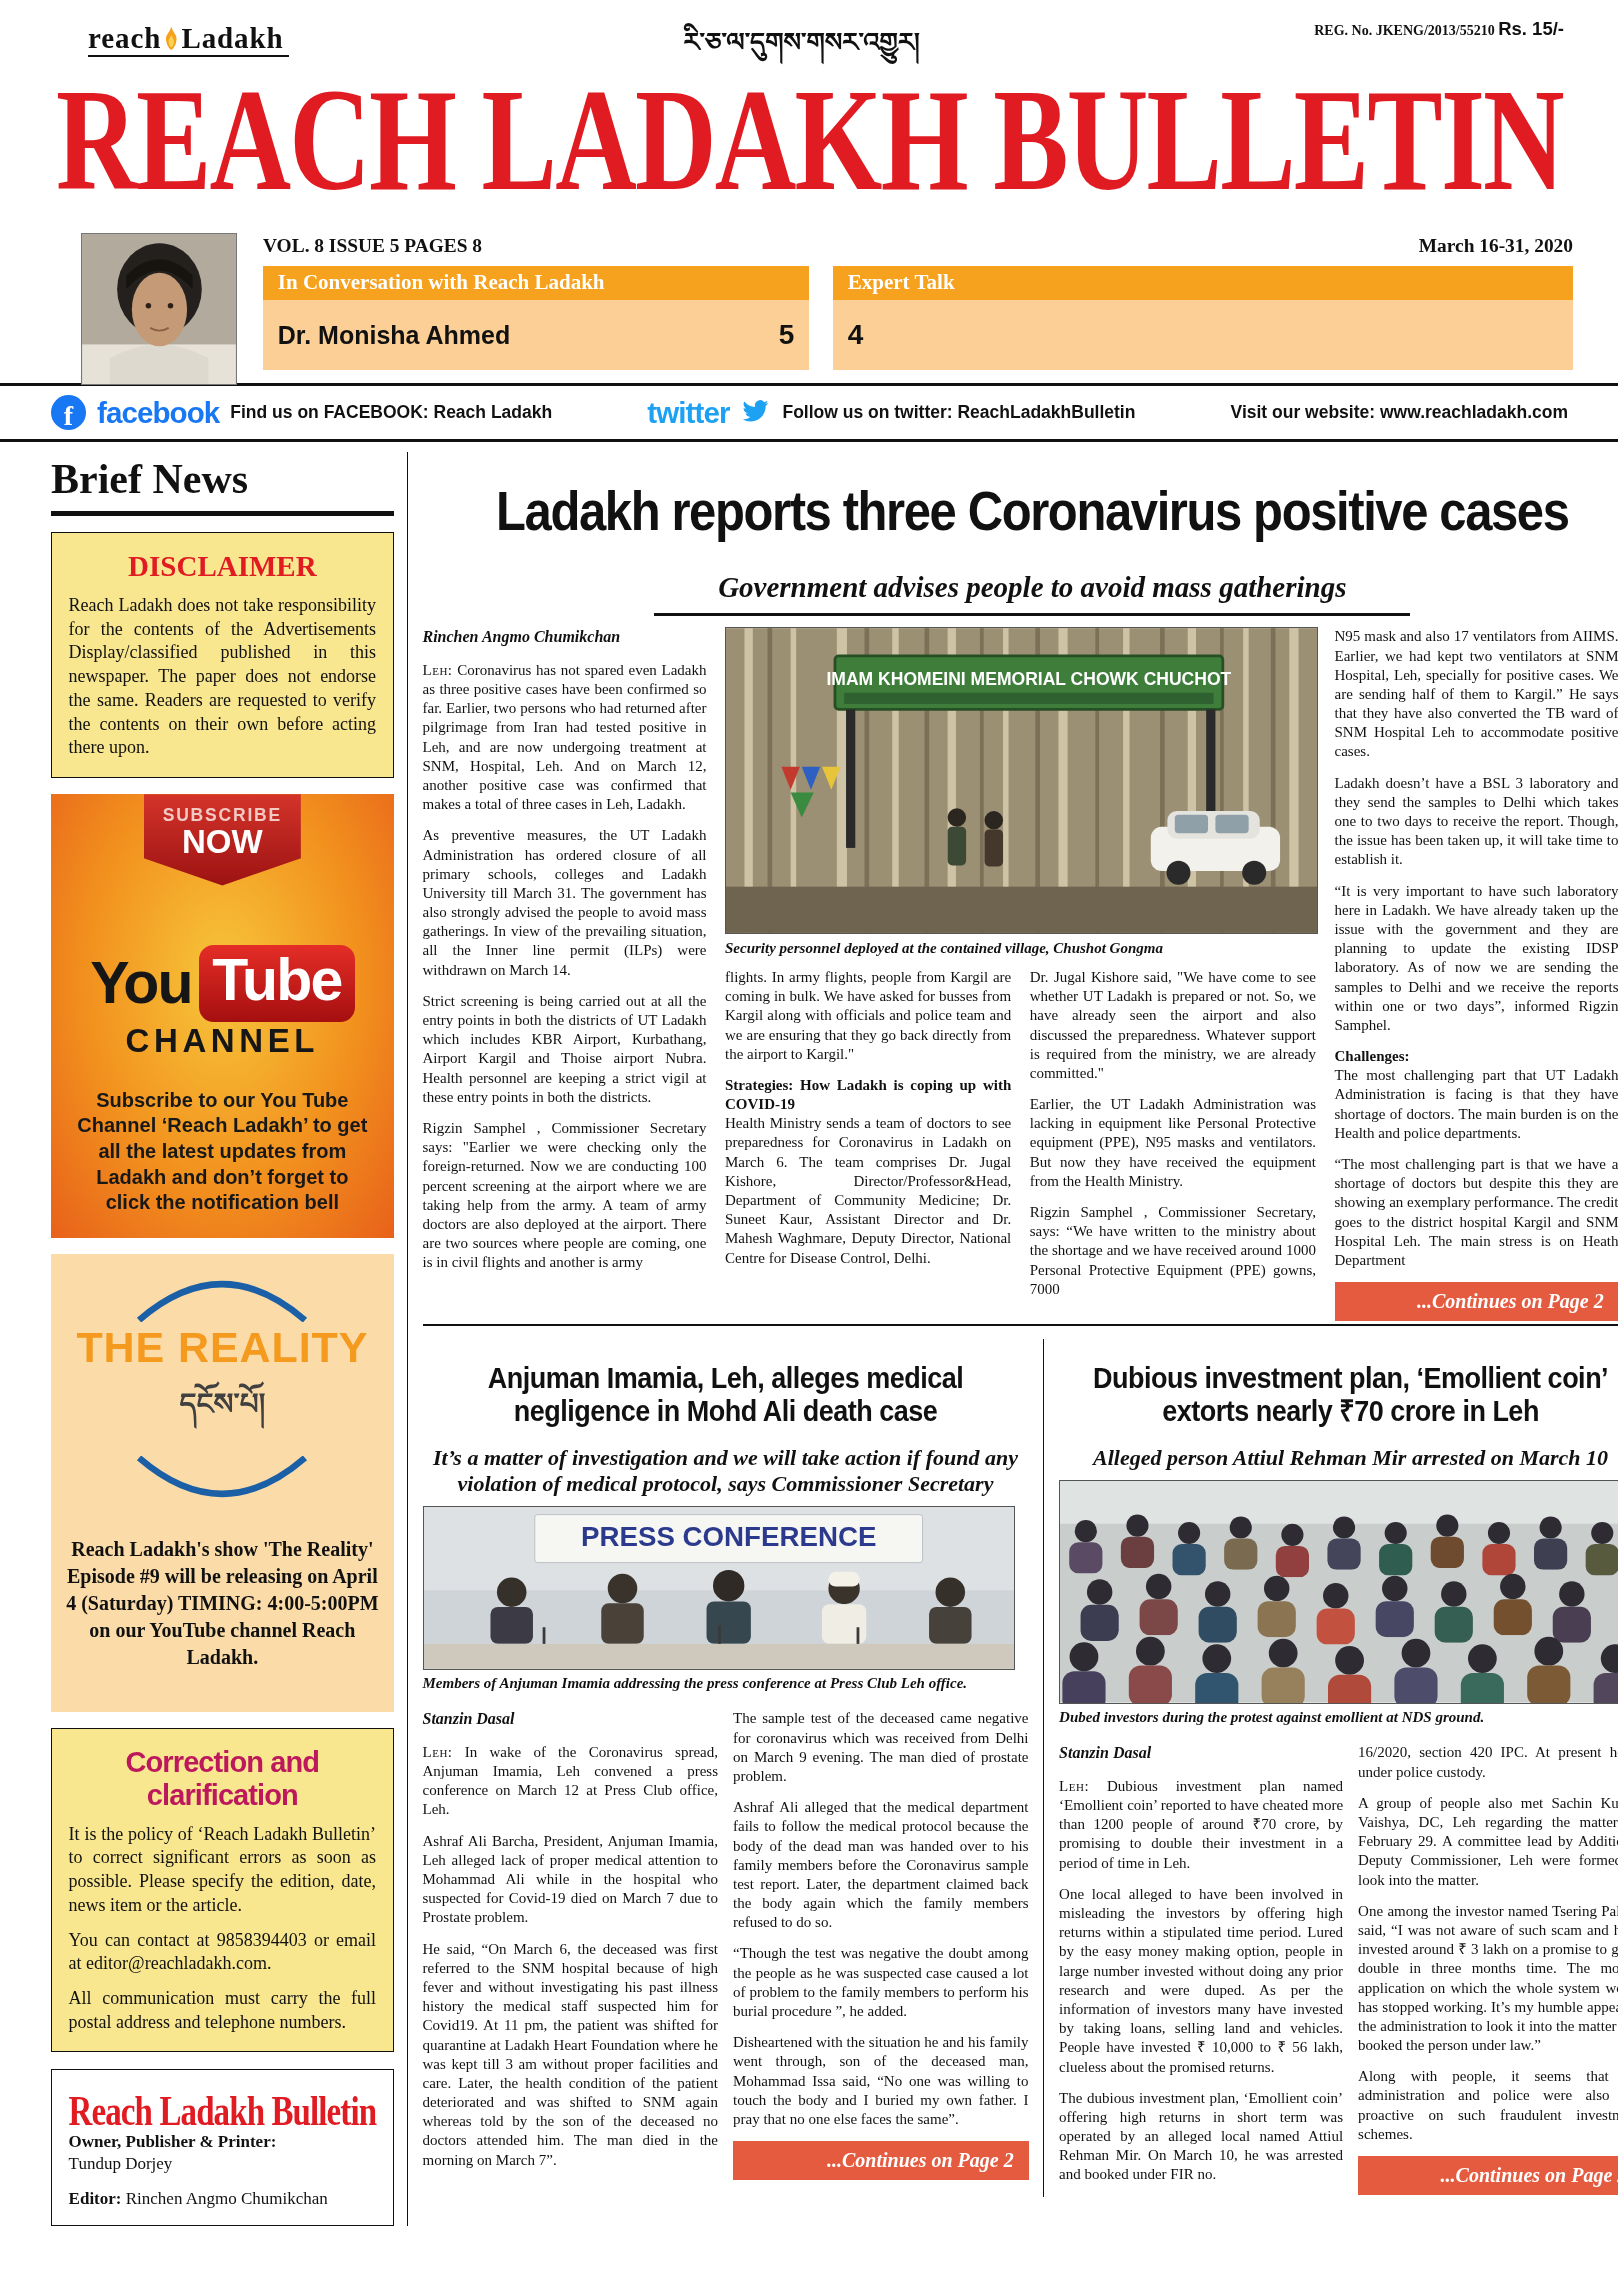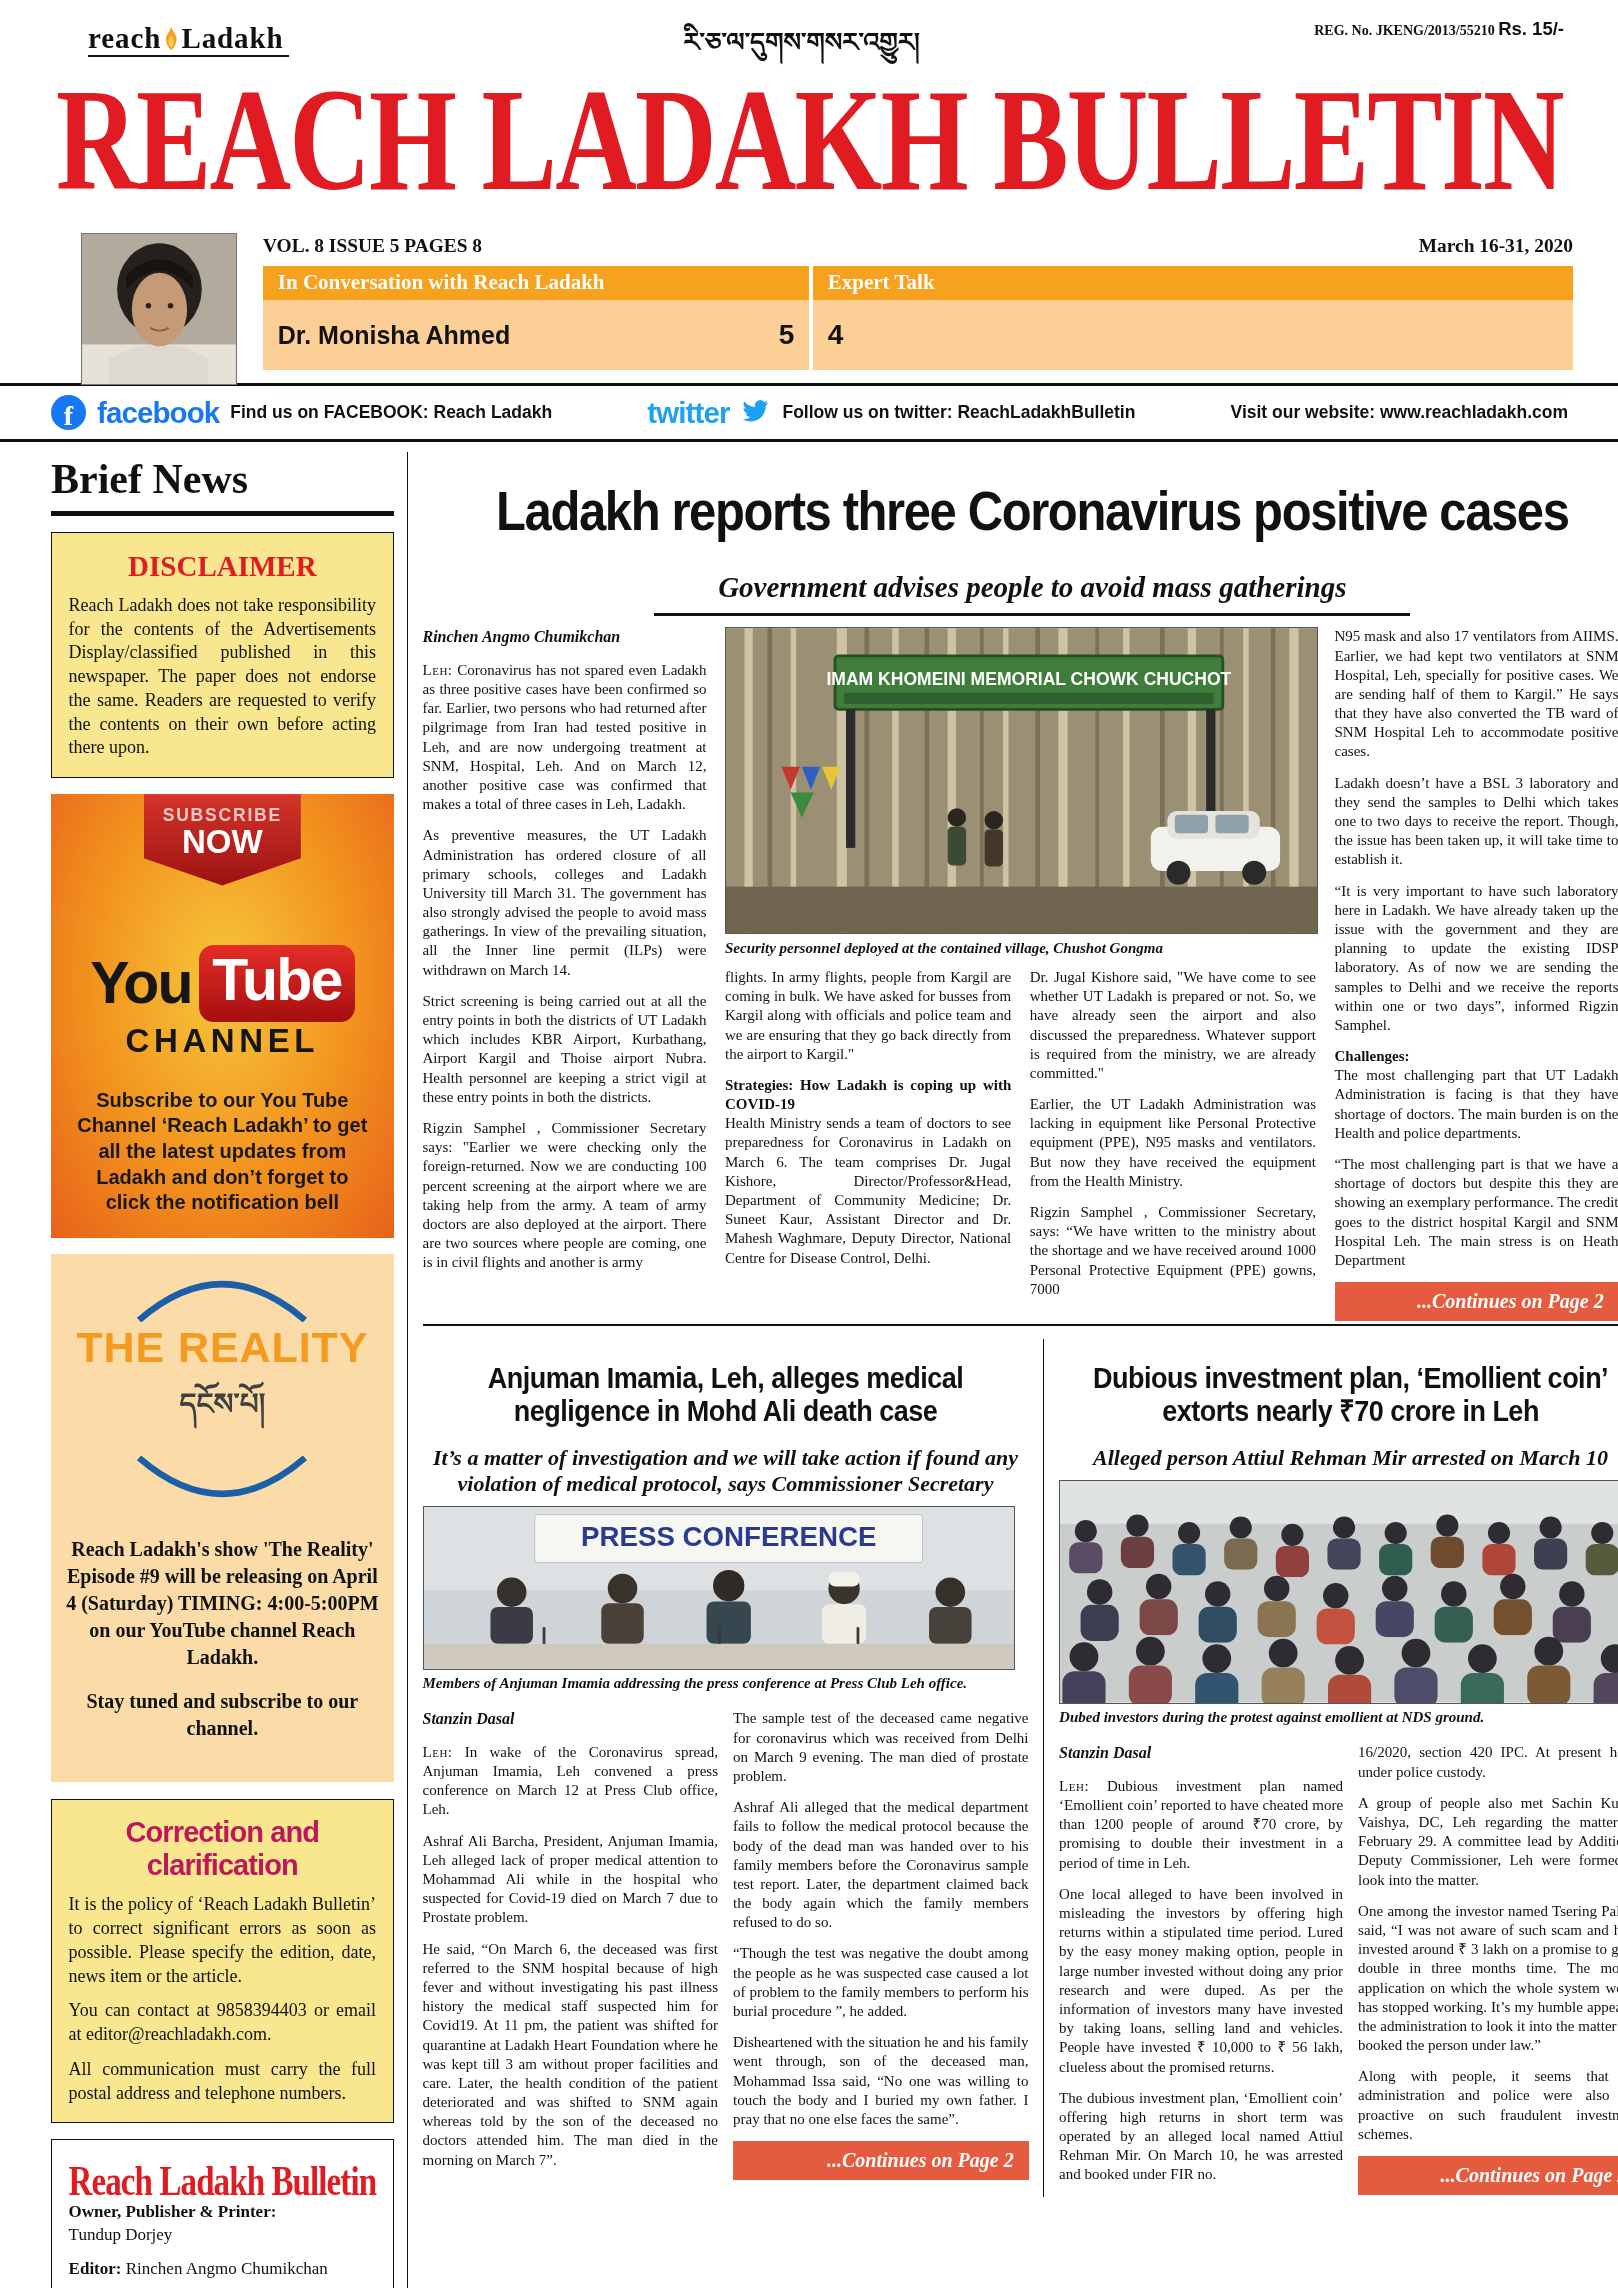--- a/index.html
+++ b/index.html
@@ -13,21 +13,21 @@
   .regprice{font-size:14px;font-weight:bold;margin-top:9.2px;white-space:nowrap}
   .regprice .price{font-size:18.5px;font-family:"Liberation Sans",sans-serif}
   
   .masthead{color:#E01B22;font-weight:bold;font-size:113px;text-align:center;line-height:1;
             transform:scaleY(1.30);transform-origin:center top;white-space:nowrap;letter-spacing:-1.8px;height:155px;margin-top:3.7px}
   
   .vol-row{display:flex;justify-content:space-between;padding:0 46px 0 263px;font-weight:bold;font-size:19.4px;margin-top:14.8px}
   
   .portrait{position:absolute;left:81px;top:233px;width:154px;height:150px;border:0.9px solid #777;background:#b9b0a4}
   
-  .teasers{display:flex;gap:4px;margin:9.2px 46px 0 263px}
+  .teasers{display:flex;gap:24px;margin:9.2px 46px 0 263px}
   .teaser{display:flex;flex-direction:column}
   .teaser.t1{flex:0 0 546px}
   .teaser.t2{flex:1}
   .teaser .tag{background:#F6A21E;color:#fff;font-weight:bold;font-size:21px;padding:4.6px 14.8px}
   .teaser .bodyrow{background:#FBCF96;display:flex;justify-content:space-between;align-items:center;
                    padding:0 14.8px;font-family:"Liberation Sans",sans-serif;font-weight:bold;font-size:25px;height:70px}
   .teaser .pnum{font-size:28px}
   
   .socialbar{border-top:3.7px solid #111;border-bottom:3.7px solid #111;display:flex;align-items:center;
              padding:9.2px 51px;margin-top:13px;font-family:"Liberation Sans",sans-serif;justify-content:space-between}
@@ -206,21 +206,20 @@
         <svg width="212" height="48" viewBox="0 0 230 52">
           <path d="M25 50 Q115 -28 205 50" stroke="#1B5FA6" stroke-width="7" fill="none"></path>
         </svg>
         <div class="reality-title">THE REALITY</div>
         <div class="reality-tib">དངོས་པོ།</div>
         <svg width="212" height="48" viewBox="0 0 230 52">
           <path d="M25 2 Q115 80 205 2" stroke="#1B5FA6" stroke-width="7" fill="none"></path>
         </svg>
         <div class="reality-body">
           <p>Reach Ladakh's show 'The Reality' Episode #9 will be releasing on April 4 (Saturday) TIMING: 4:00-5:00PM on our YouTube channel Reach Ladakh.</p>
-          <p>Stay tuned and subscribe to our channel.</p>
         </div>
       </div>
 
       <div class="ybox">
         <div class="btitle dark">Correction and clarification</div>
         <p>It is the policy of ‘Reach Ladakh Bulletin’ to correct significant errors as soon as possible. Please specify the edition, date, news item or the article.</p>
         <p>You can contact at 9858394403 or email at editor@reachladakh.com.</p>
         <p>All communication must carry the full postal address and telephone numbers.</p>
       </div>
 

